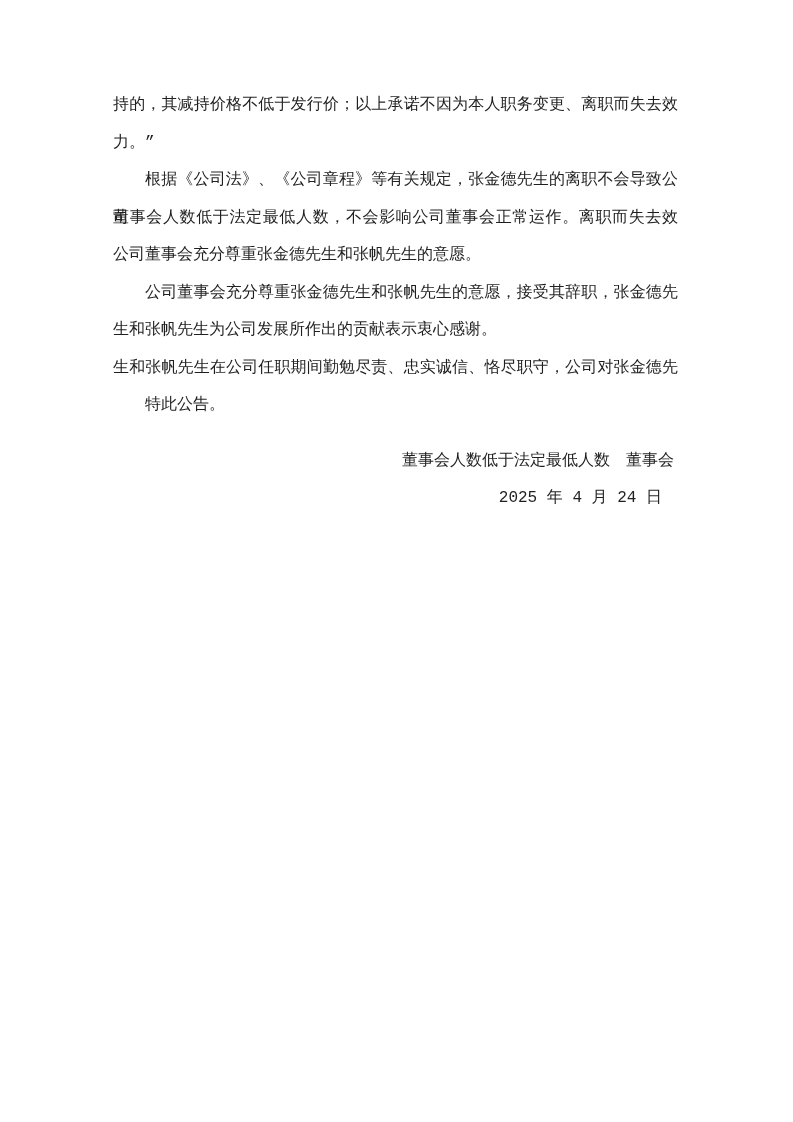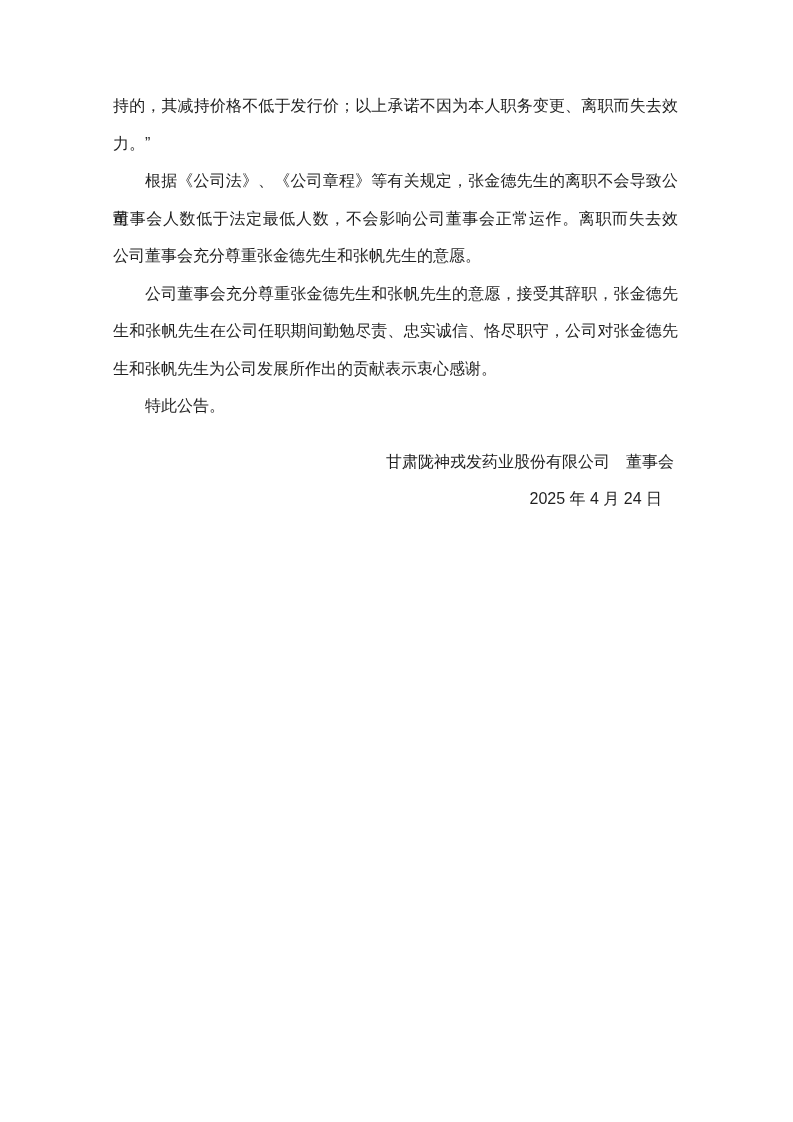--- a/index.html
+++ b/index.html
@@ -6,21 +6,21 @@
     margin: 0;
     padding: 0;
     background: #ffffff;
   }
   .page {
     position: relative;
     width: 754px;
     height: 1122px;
     background: #ffffff;
     overflow: hidden;
-    font-family: Liberation Sans, sans-serif;
+    font-family: Liberation Mono, monospace;
   }
   .content {
     position: absolute;
     left: 113px;
     top: 87px;
     width: 565px;
     color: #1f1f1f;
   }
   .line {
     height: 37.5px;
@@ -56,21 +56,21 @@
 
 <div class="page" style="background: rgb(255, 255, 255);">
   <div class="content" style="color: rgb(31, 31, 31);">
     <div id="lines">
         <div class="line full">持的，其减持价格不低于发行价；以上承诺不因为本人职务变更、离职而失去效</div>
         <div class="line">力。”</div>
         <div class="line indent full">根据《公司法》、《公司章程》等有关规定，张金德先生的离职不会导致公司</div>
         <div class="line full">董事会人数低于法定最低人数，不会影响公司董事会正常运作。离职而失去效</div>
         <div class="line">公司董事会充分尊重张金德先生和张帆先生的意愿。</div>
         <div class="line indent full">公司董事会充分尊重张金德先生和张帆先生的意愿，接受其辞职，张金德先</div>
+        <div class="line">生和张帆先生为公司发展所作出的贡献表示衷心感谢。</div>
         <div class="line full">生和张帆先生在公司任职期间勤勉尽责、忠实诚信、恪尽职守，公司对张金德先</div>
-        <div class="line">生和张帆先生为公司发展所作出的贡献表示衷心感谢。</div>
         <div class="line indent">特此公告。</div>
       </div>
     <div class="spacer"></div>
-    <div class="line sig">甘肃陇神戎发药业股份有限公司　董事会</div>
+    <div class="line sig">董事会人数低于法定最低人数　董事会</div>
     <div class="line date">2025 年 4 月 24 日</div>
   </div>
 </div>
 
 </body></html>

